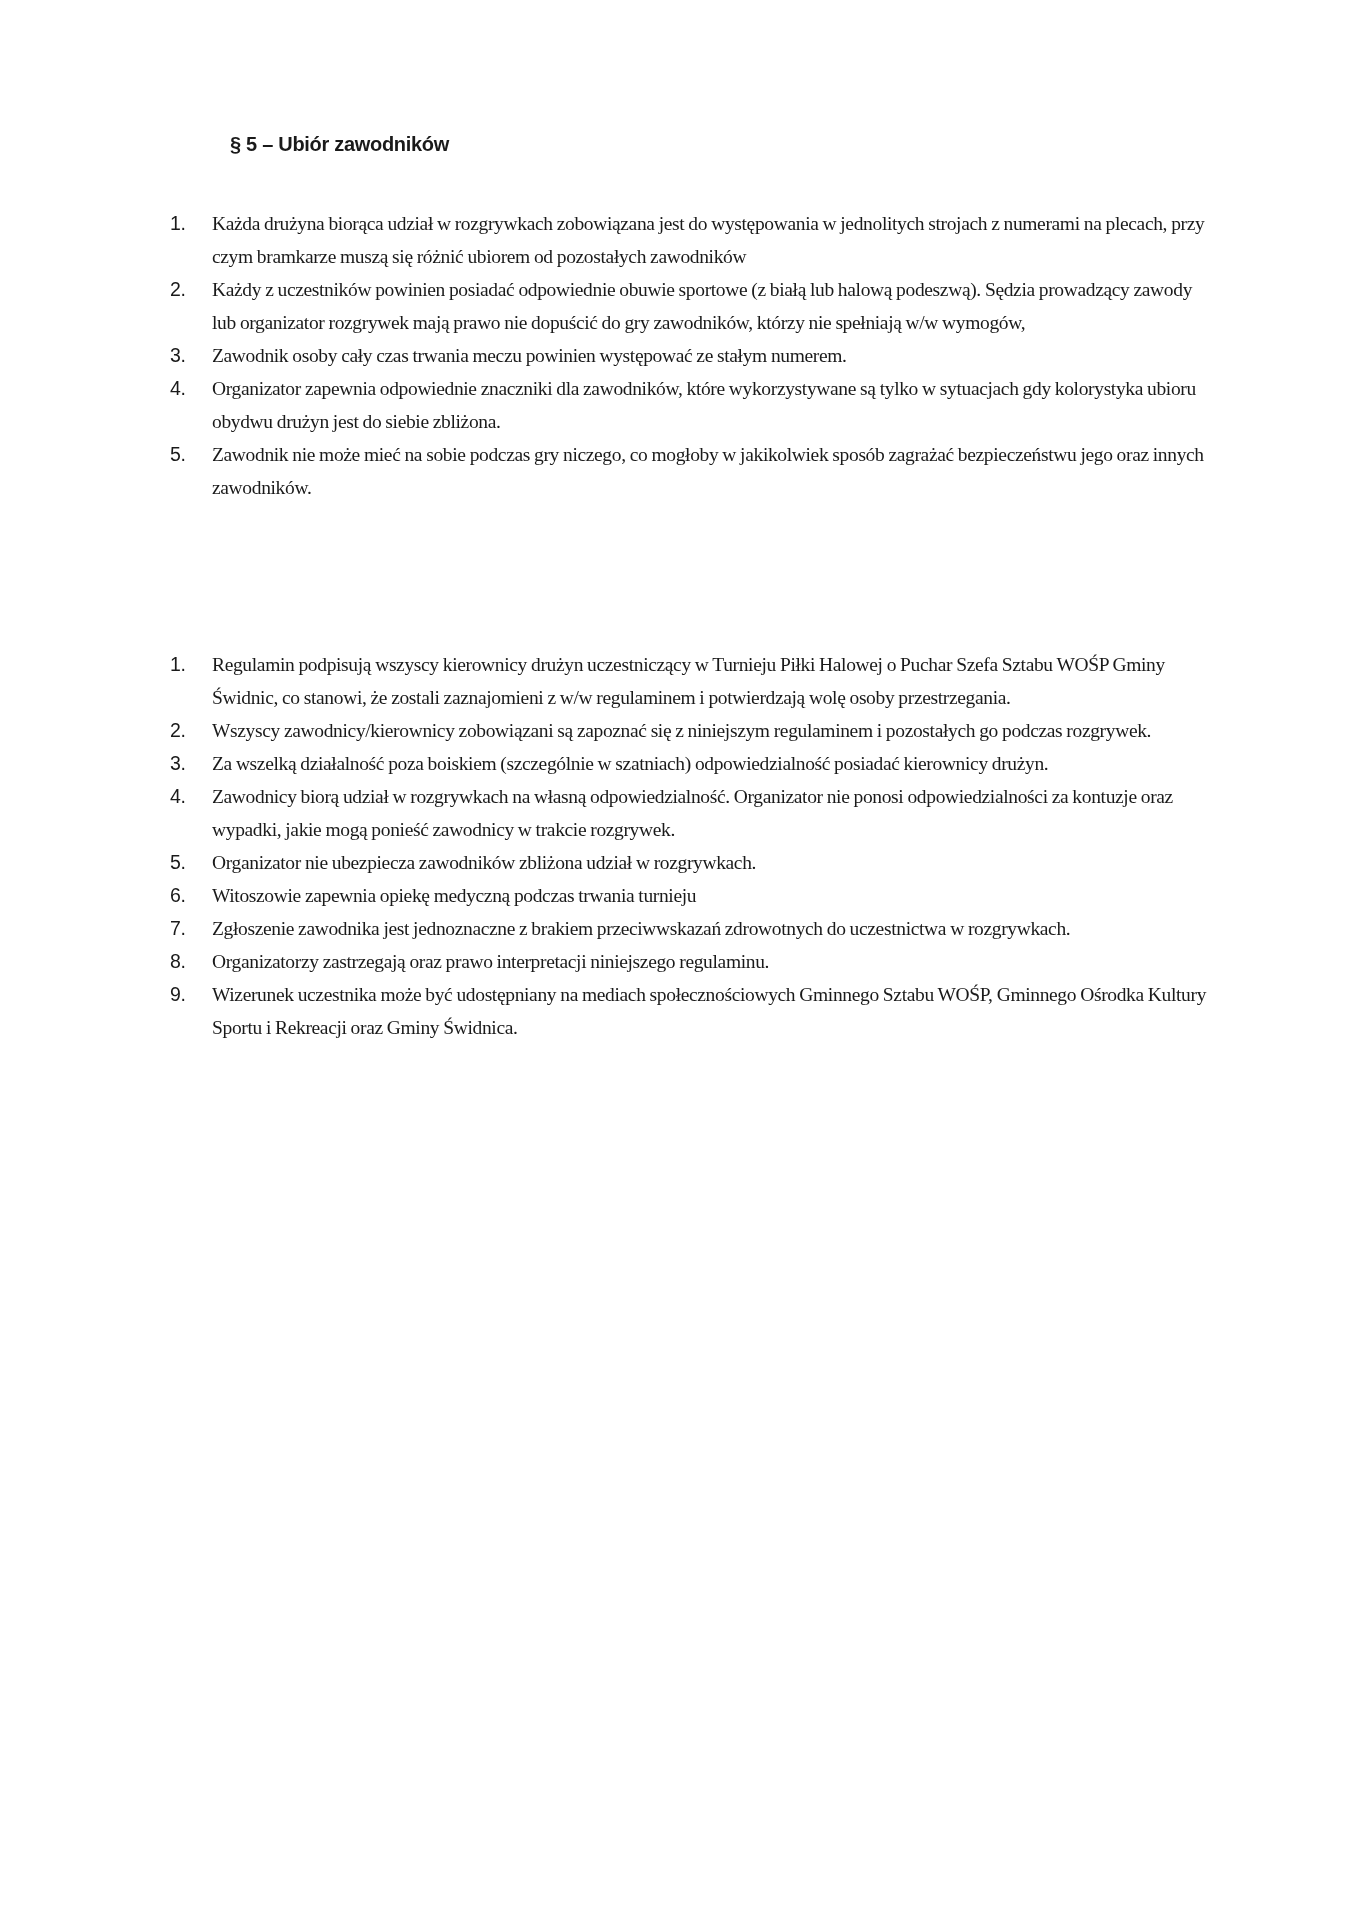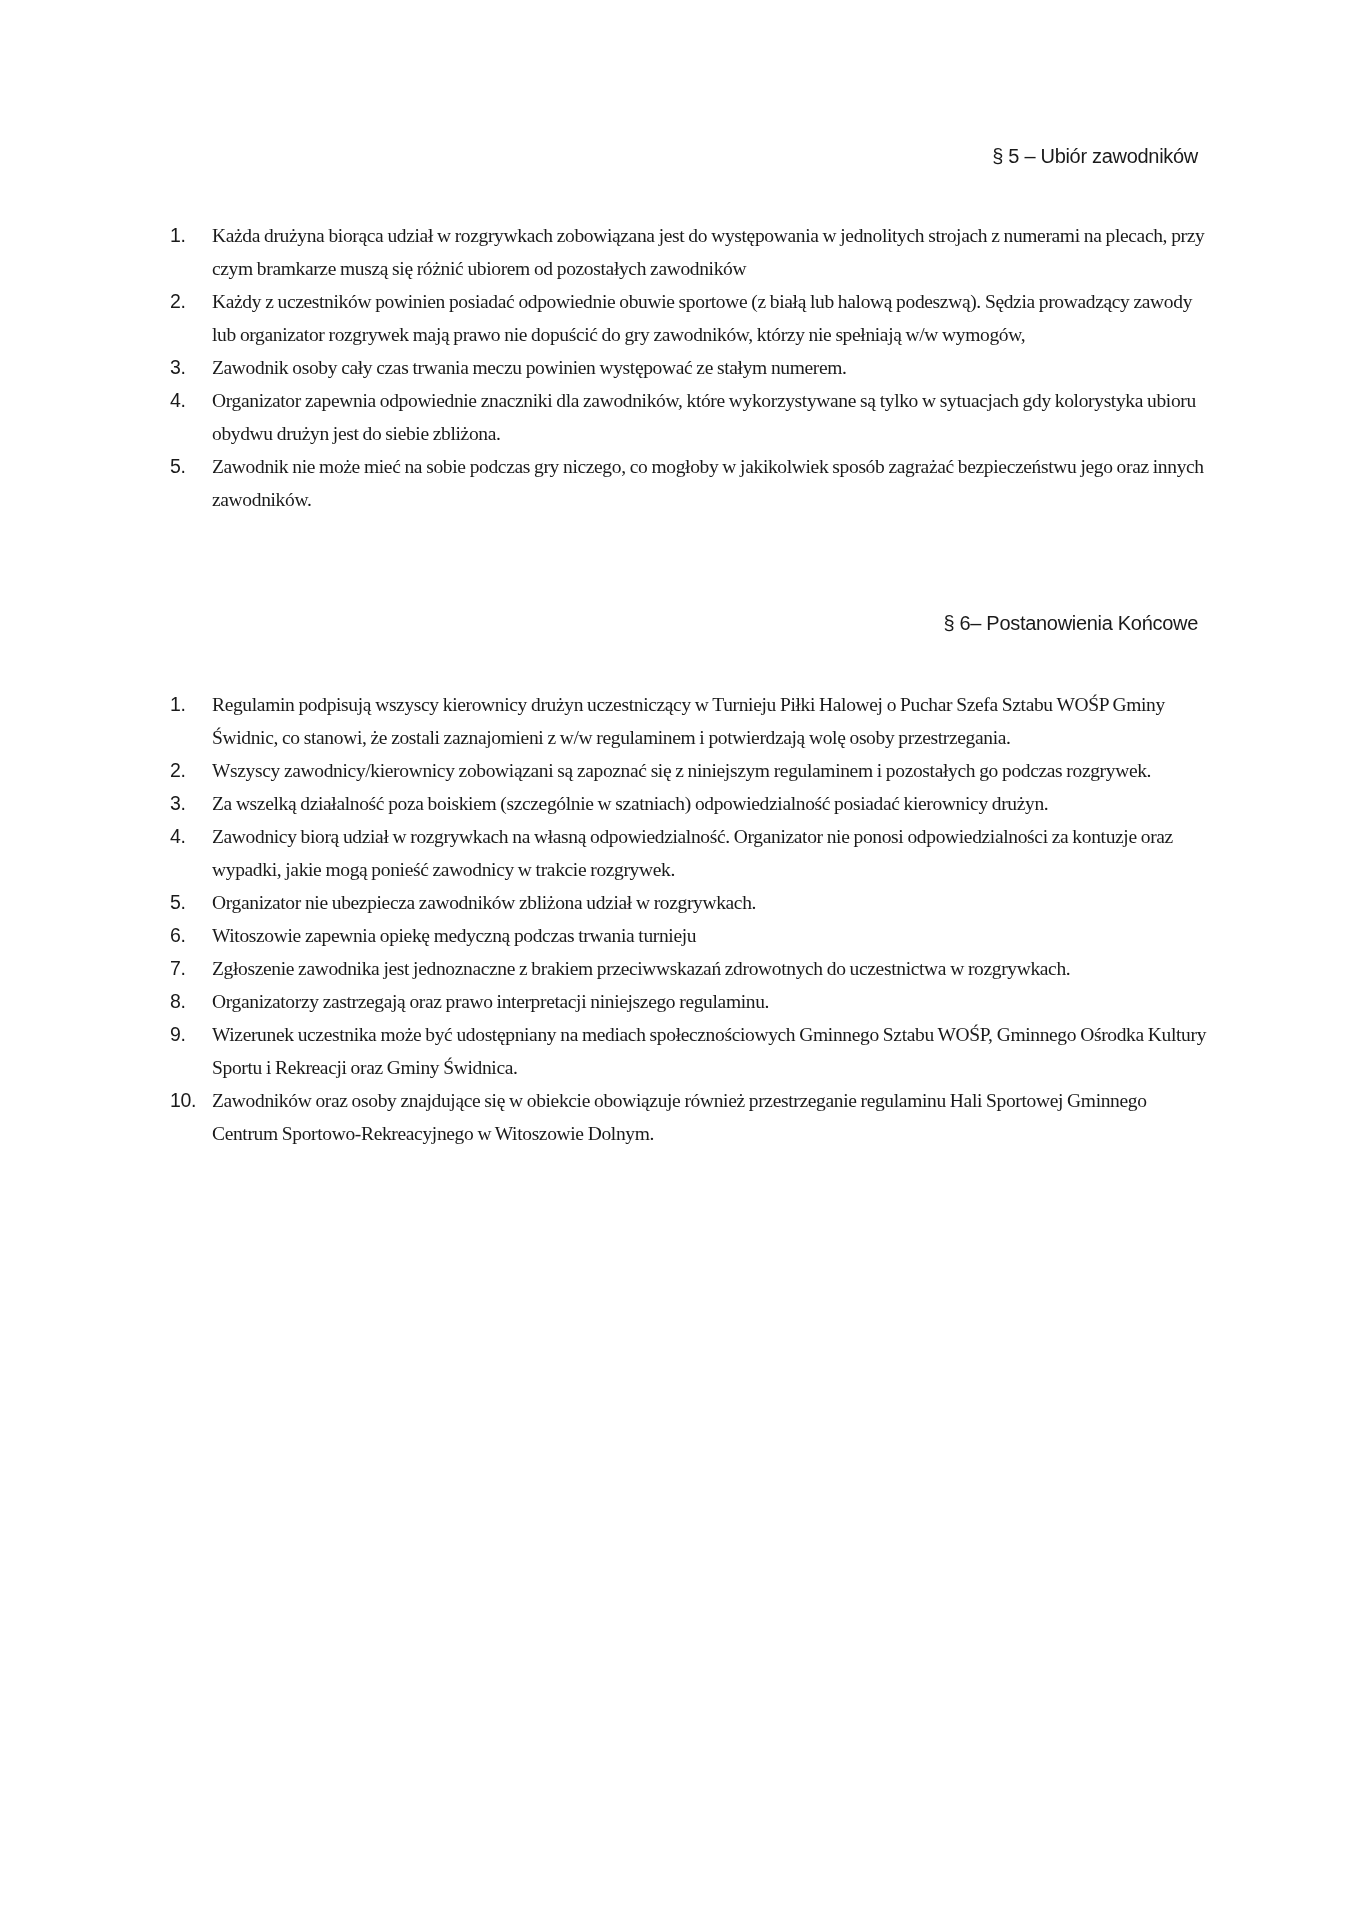--- a/index.html
+++ b/index.html
@@ -22,26 +22,26 @@
       width: 1358px;
       height: 1920px;
       background: #ffffff;
     }
     .section {
       position: absolute;
       left: 170px;
       width: 1040px;
     }
     .section-title {
-      text-align: right;
-      font-weight: normal;
+      text-align: left;
+      font-weight: bold;
       font-size: 20px;
       line-height: 28px;
       letter-spacing: -0.3px;
-      margin: 12px;
+      margin: 0;
       padding-left: 60px;
     }
     .list {
       list-style: none;
       margin: 0;
       padding: 0;
     }
     .list-item {
       position: relative;
       padding-left: 42px;
@@ -89,21 +89,20 @@
           <span class="item-text">Organizator zapewnia odpowiednie znaczniki dla zawodników, które wykorzystywane są tylko w sytuacjach gdy kolorystyka ubioru obydwu drużyn jest do siebie zbliżona.</span>
         </li>
       <li class="list-item">
           <span class="item-num">5.</span>
           <span class="item-text">Zawodnik nie może mieć na sobie podczas gry niczego, co mogłoby w jakikolwiek sposób zagrażać bezpieczeństwu jego oraz innych zawodników.</span>
         </li>
     </ol>
   </section>
 
   <section class="section" id="s6">
-    <h2 class="section-title">§ 6– Postanowienia Końcowe</h2>
     <ol class="list">
       <li class="list-item">
           <span class="item-num">1.</span>
           <span class="item-text">Regulamin podpisują wszyscy kierownicy drużyn uczestniczący w Turnieju Piłki Halowej o Puchar Szefa Sztabu WOŚP Gminy Świdnic, co stanowi, że zostali zaznajomieni z w/w regulaminem i potwierdzają wolę osoby przestrzegania.</span>
         </li>
       <li class="list-item">
           <span class="item-num">2.</span>
           <span class="item-text">Wszyscy zawodnicy/kierownicy zobowiązani są zapoznać się z niniejszym regulaminem i pozostałych go podczas rozgrywek.</span>
         </li>
       <li class="list-item">
@@ -127,20 +126,16 @@
           <span class="item-text">Zgłoszenie zawodnika jest jednoznaczne z brakiem przeciwwskazań zdrowotnych do uczestnictwa w rozgrywkach.</span>
         </li>
       <li class="list-item">
           <span class="item-num">8.</span>
           <span class="item-text">Organizatorzy zastrzegają oraz prawo interpretacji niniejszego regulaminu.</span>
         </li>
       <li class="list-item">
           <span class="item-num">9.</span>
           <span class="item-text">Wizerunek uczestnika może być udostępniany  na mediach społecznościowych Gminnego Sztabu WOŚP, Gminnego Ośrodka Kultury Sportu i Rekreacji oraz Gminy Świdnica.</span>
         </li>
-      <li class="list-item">
-          <span class="item-num">10.</span>
-          <span class="item-text">Zawodników oraz osoby znajdujące się w obiekcie obowiązuje również przestrzeganie regulaminu Hali Sportowej Gminnego Centrum Sportowo-Rekreacyjnego w Witoszowie Dolnym.</span>
-        </li>
     </ol>
   </section>
 
 </div>
 
 </body></html>

